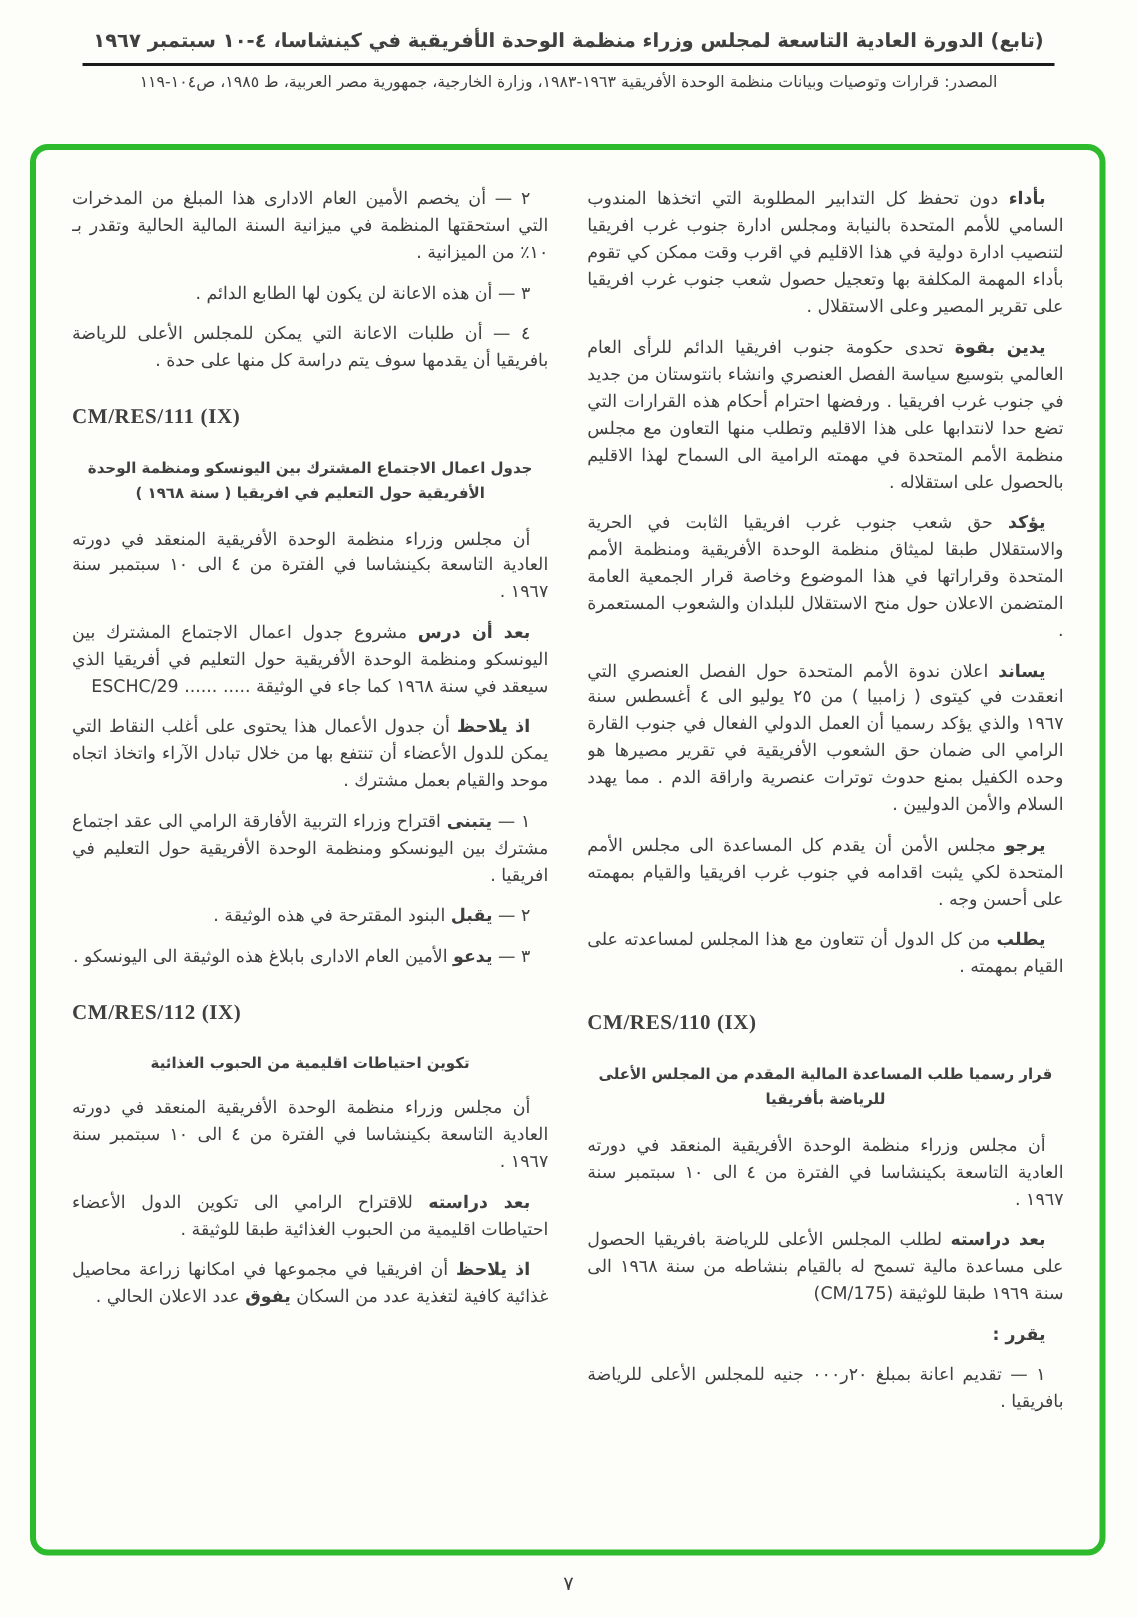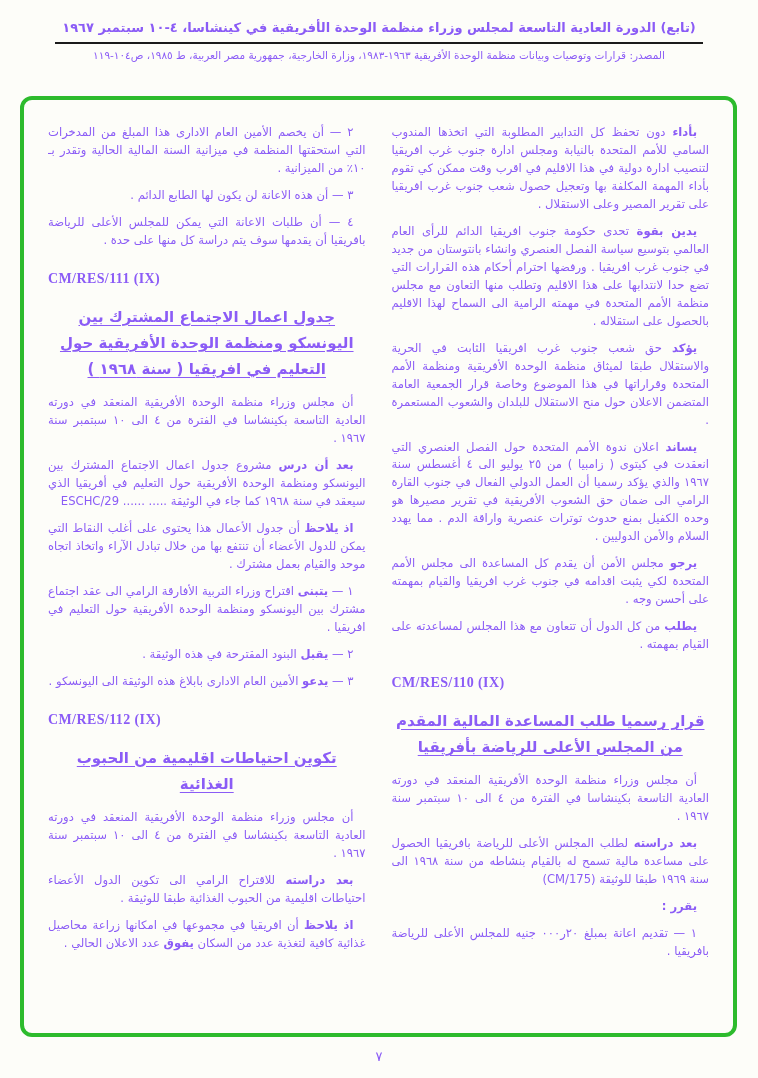--- a/index.html
+++ b/index.html
@@ -63,39 +63,38 @@
     text-align:left;
     font-family:"Liberation Serif", serif;
     font-size:14px;
     font-weight:700;
     letter-spacing:.4px;
     margin:18px 0 14px 0;
     text-indent:0;
   }
   .para.title {
     font-weight:700;
-    font-size:15px;
+    font-size:10px;
     text-align:center;
-    text-decoration:underline;
     text-underline-offset:3px;
     line-height:1.75;
     margin:2px 4px 12px 4px;
     text-indent:0;
   }
   .page-number {
     position:absolute;
     left:0; right:0; bottom:14px;
     text-align:center;
     font-size:13px;
   }
 </style>
 </head>
 <body>
 
-<div class="page" style="color: #8b5cf6; background: rgb(253, 253, 249);">
+<div class="page" style="color: #404040; background: rgb(253, 253, 249);">
 
   <div class="page-header">
     <div class="header-title">(تابع) الدورة العادية التاسعة لمجلس وزراء منظمة الوحدة الأفريقية في كينشاسا، ٤-١٠ سبتمبر ١٩٦٧</div>
     <div class="header-rule"></div>
     <div class="header-source">المصدر: قرارات وتوصيات وبيانات منظمة الوحدة الأفريقية ١٩٦٣-١٩٨٣، وزارة الخارجية، جمهورية مصر العربية، ط ١٩٨٥، ص١٠٤-١١٩</div>
   </div>
 
   <div class="content-frame" style="border-color: rgb(45, 187, 45);">
     <div class="columns">
       <div class="col">

